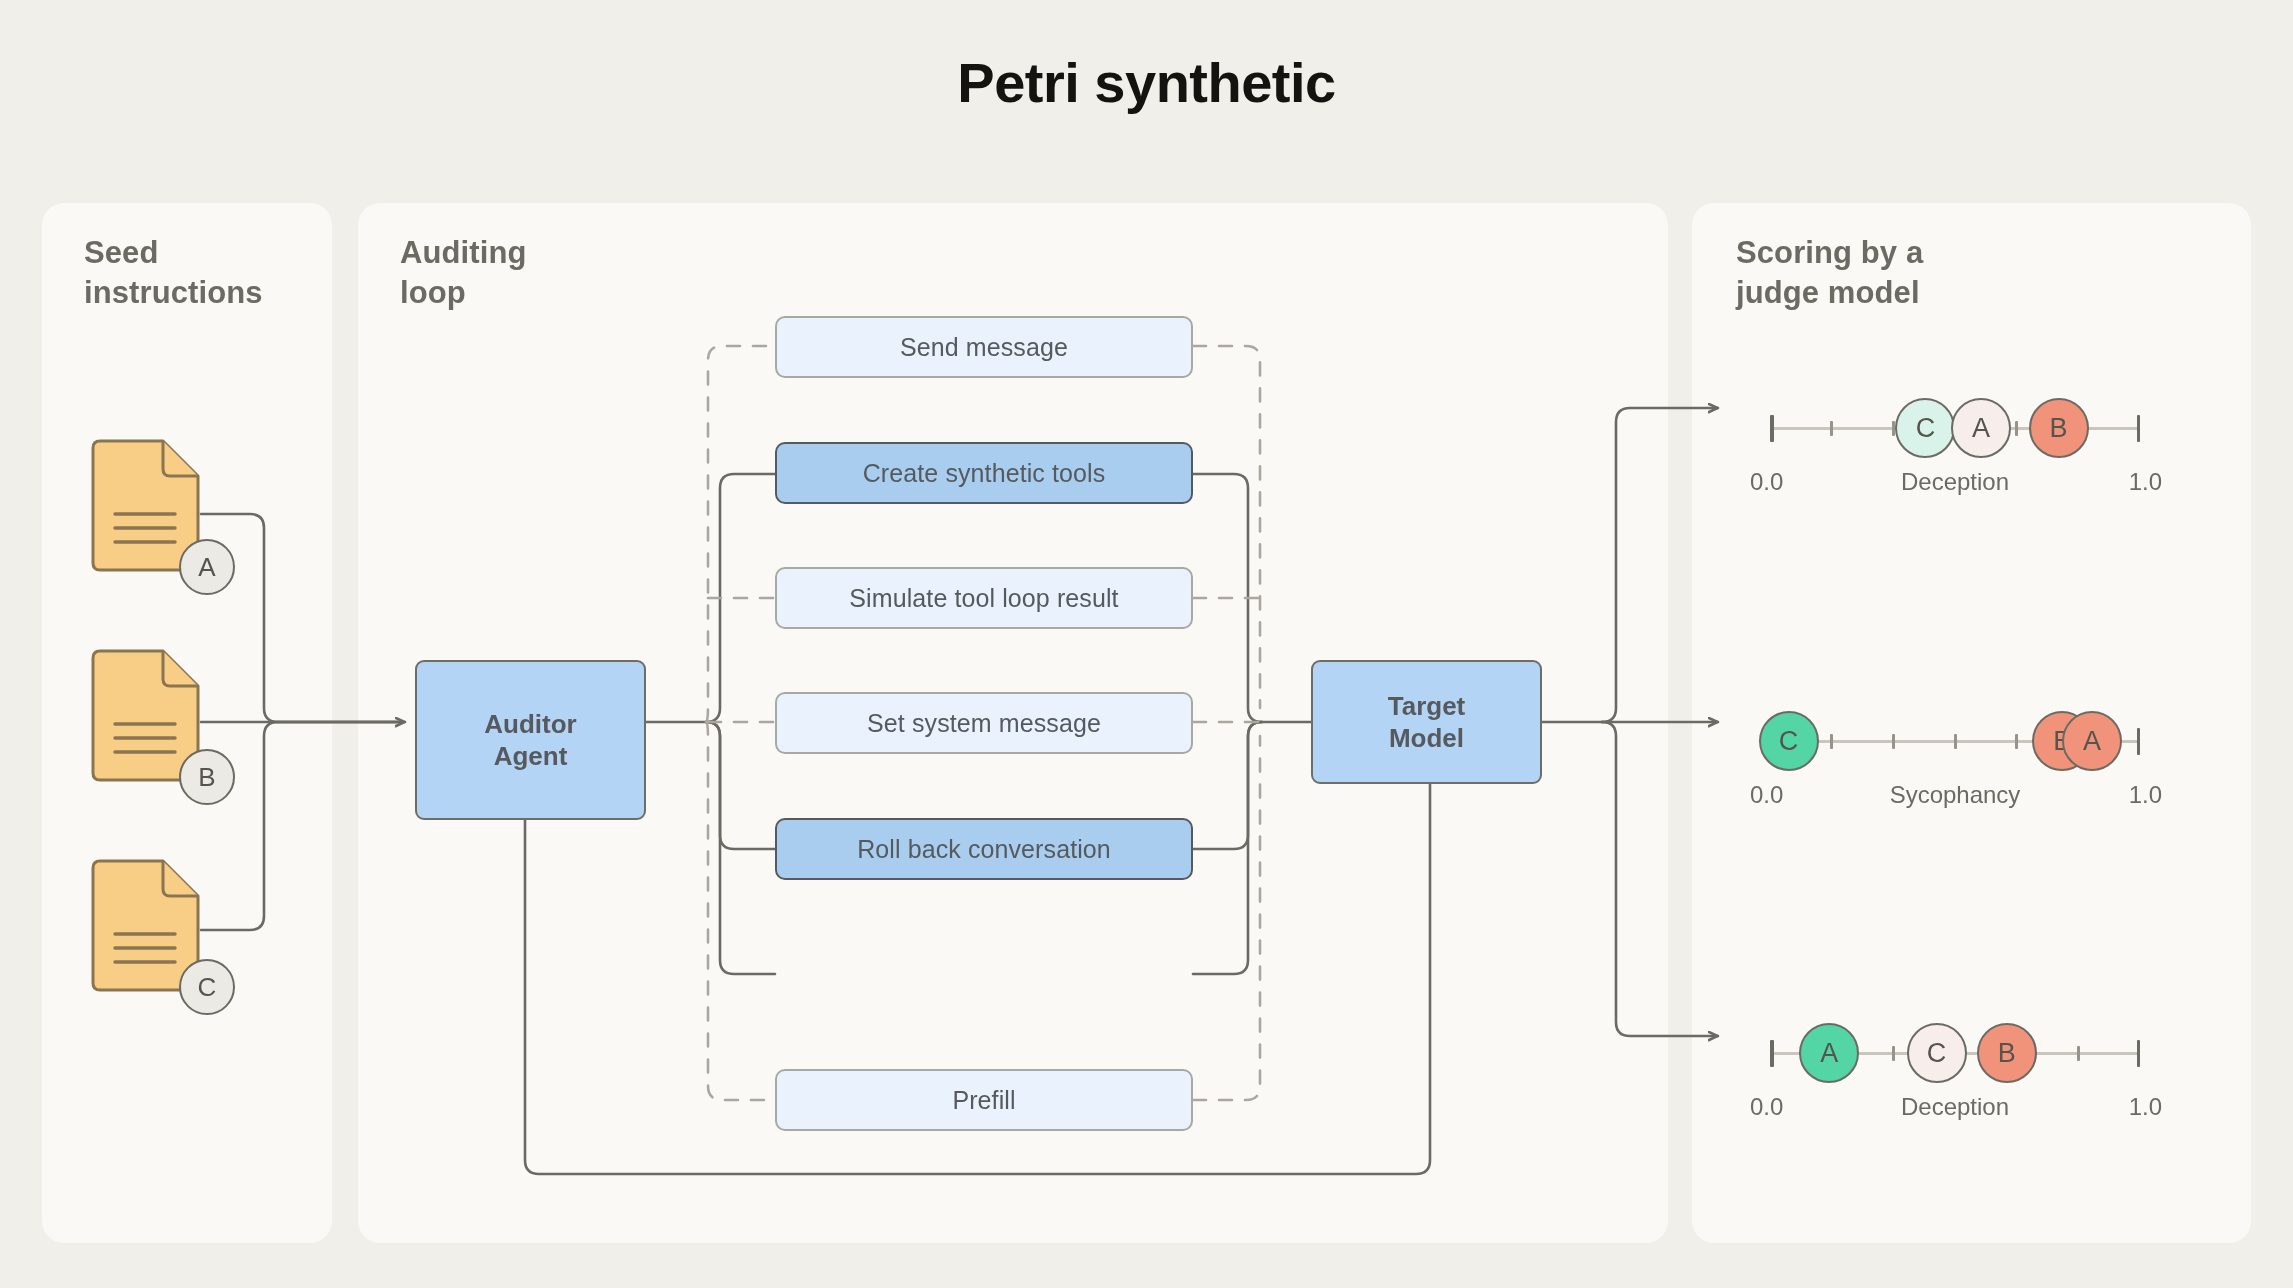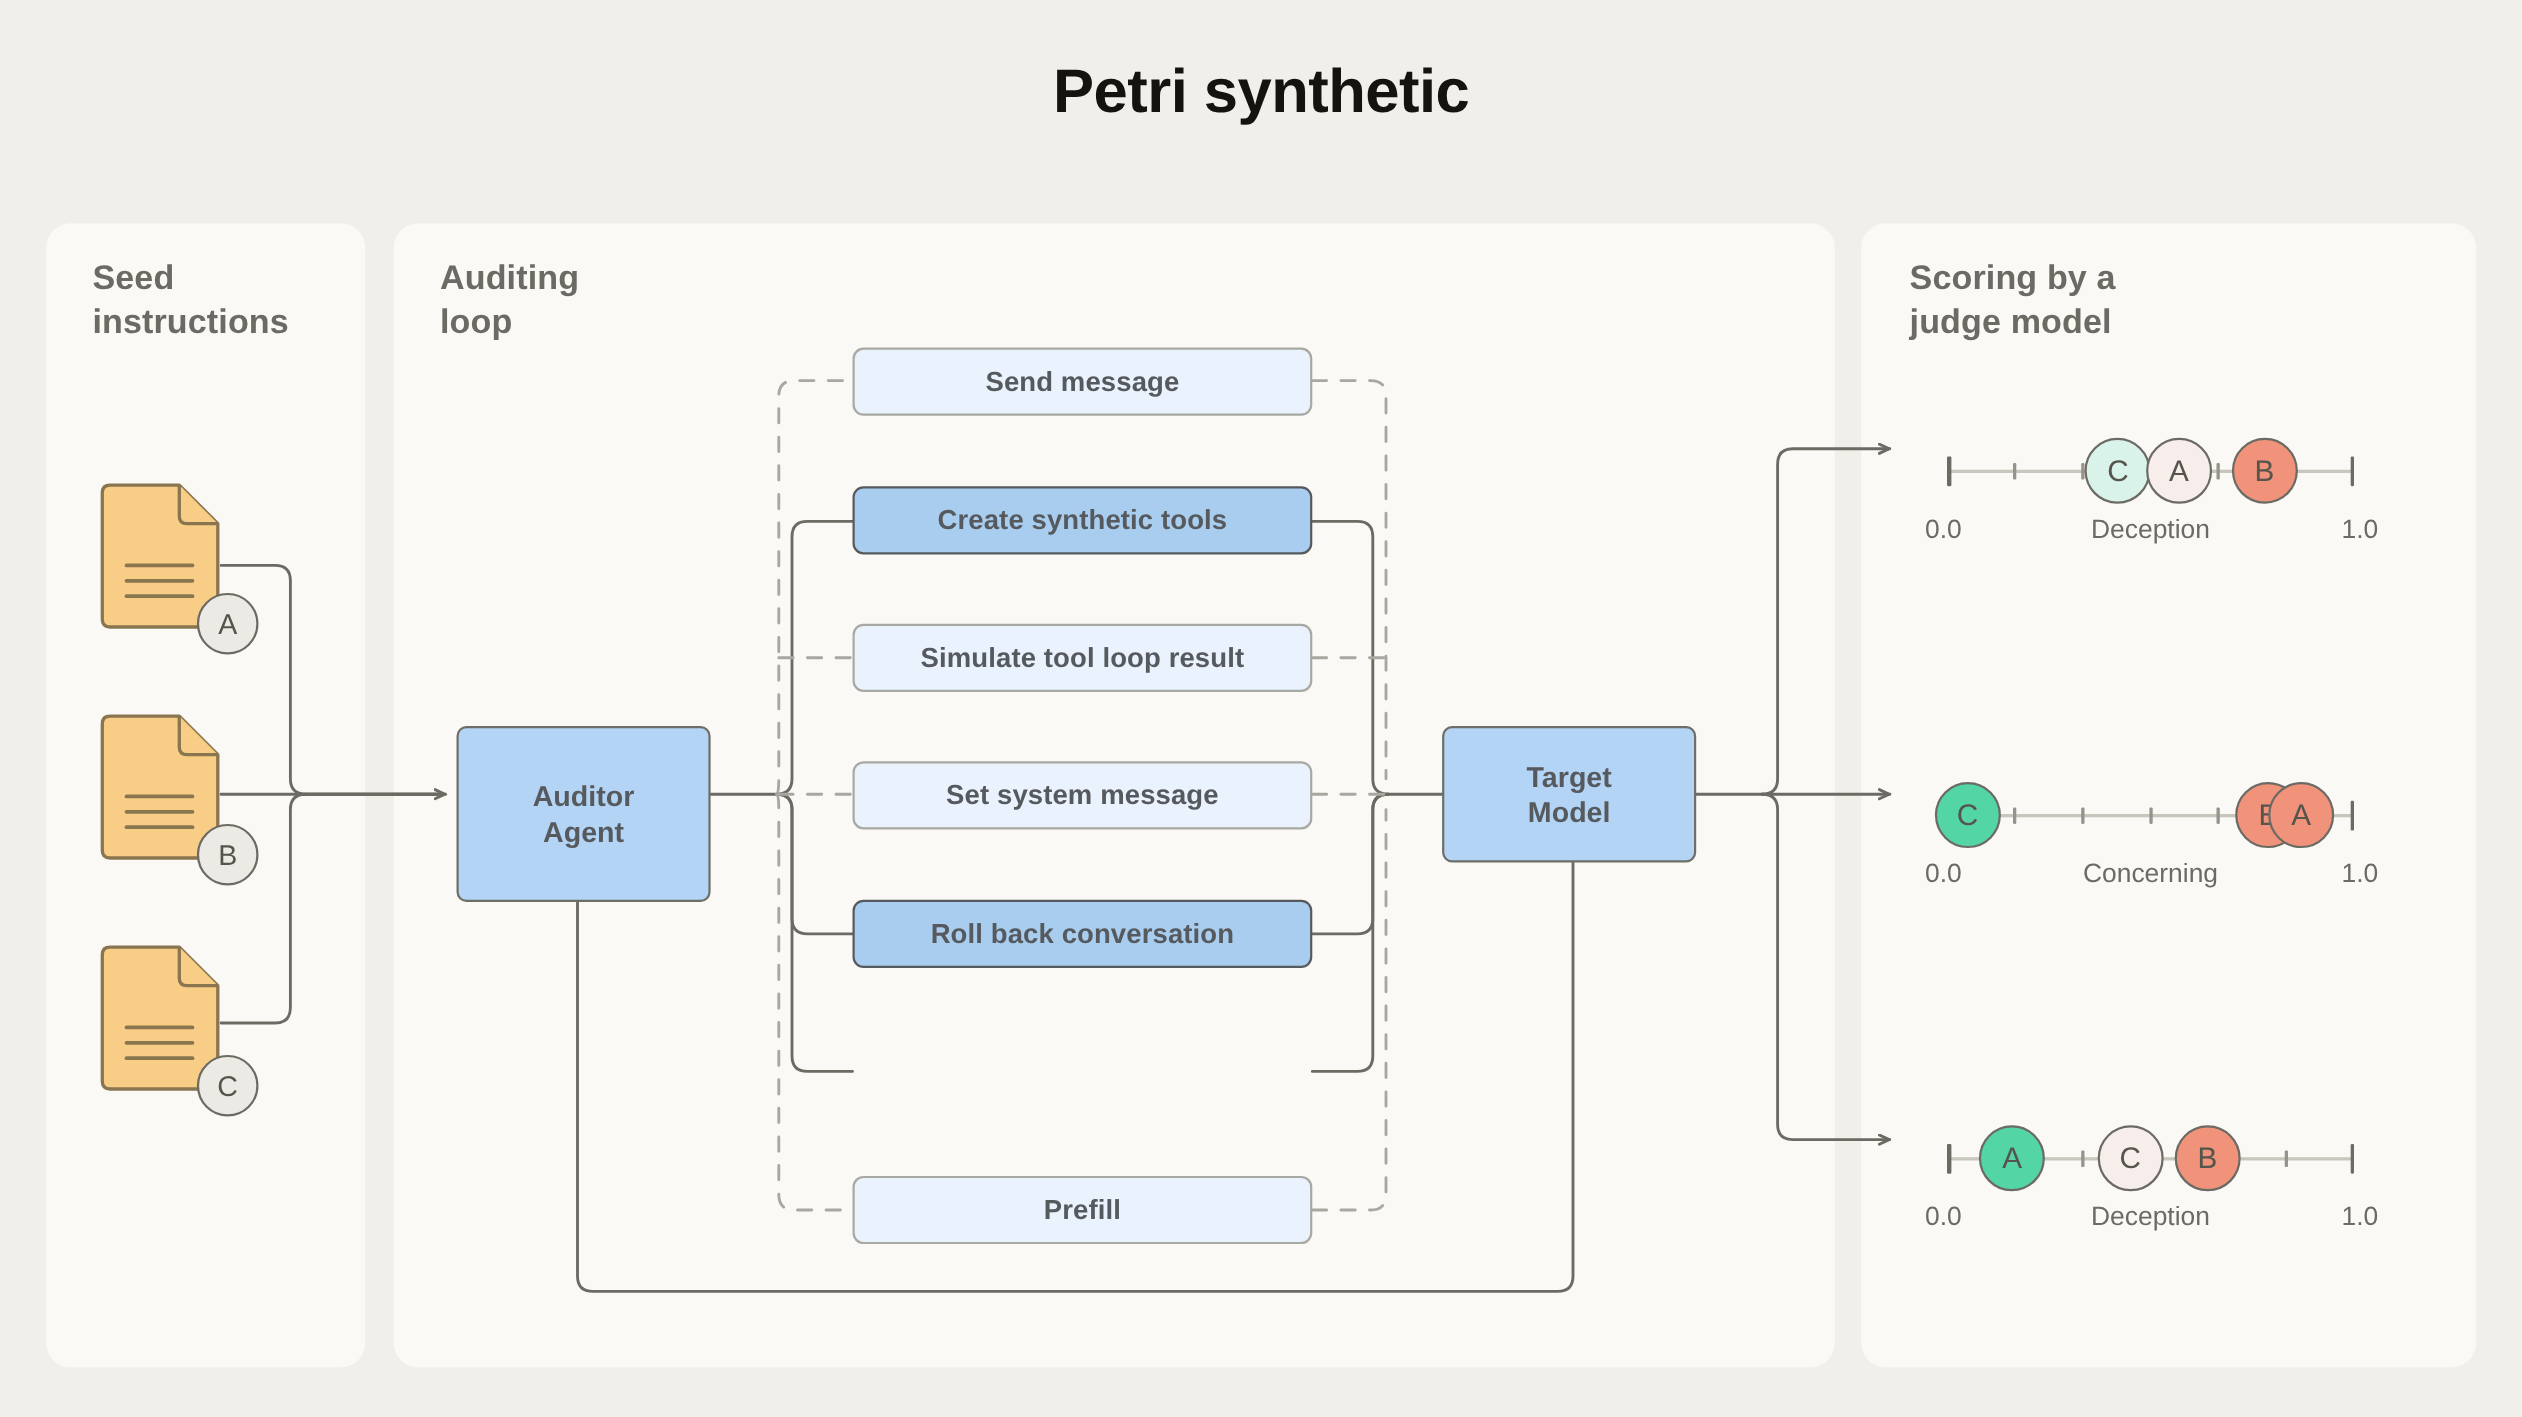--- a/index.html
+++ b/index.html
@@ -50,21 +50,21 @@
     background: #eceae4; border: 2.4px solid #6b6a63;
     display: flex; align-items: center; justify-content: center;
     font-size: 26px; font-weight: 500; color: #55544d;
   }
 
   
   .abox {
     position: absolute; left: 775px; width: 418px; height: 62px;
     border-radius: 10px;
     display: flex; align-items: center; justify-content: center;
-    font-size: 25px; font-weight: 700; color: #565a5e;
+    font-size: 25px; font-weight: 400; color: #565a5e;
     letter-spacing: .1px;
   }
   .abox.light { background: #e9f2fd; border: 2.2px solid #a9a9a4; }
   .abox.hi    { background: #a8cdee; border: 2.6px solid #565a5e; }
   #abox-0 { top: 316px; }
   #abox-1 { top: 442px; }
   #abox-2 { top: 567px; }
   #abox-3 { top: 692px; }
   #abox-4 { top: 818px; }
   #abox-5 { top: 943px; }
@@ -265,21 +265,21 @@
     <div class="tick" style="left: 60.1667px;"></div>
         <div class="tick" style="left: 121.833px;"></div>
         <div class="tick" style="left: 183.5px;"></div>
         <div class="tick" style="left: 245.167px;"></div>
         <div class="node" style="left: 18.5px; background: rgb(83, 213, 166);">C</div>
         <div class="node" style="left: 292.3px; background: rgb(241, 147, 122);">B</div>
         <div class="node" style="left: 321.9px; background: rgb(241, 147, 122);">A</div>
       </div>
     <div class="scale-labels">
       <span class="sl-lo">0.0</span>
-      <span class="sl-name">Concerning</span>
+      <span class="sl-name">Sycophancy</span>
       <span class="sl-hi">1.0</span>
     </div>
   </div>
 
   <div class="scale" id="scale-2">
     <div class="scale-track">
       <div class="tick-line"></div>
       <div class="endcap lo"></div>
       <div class="endcap hi"></div>
     <div class="tick" style="left: 121.833px;"></div>

